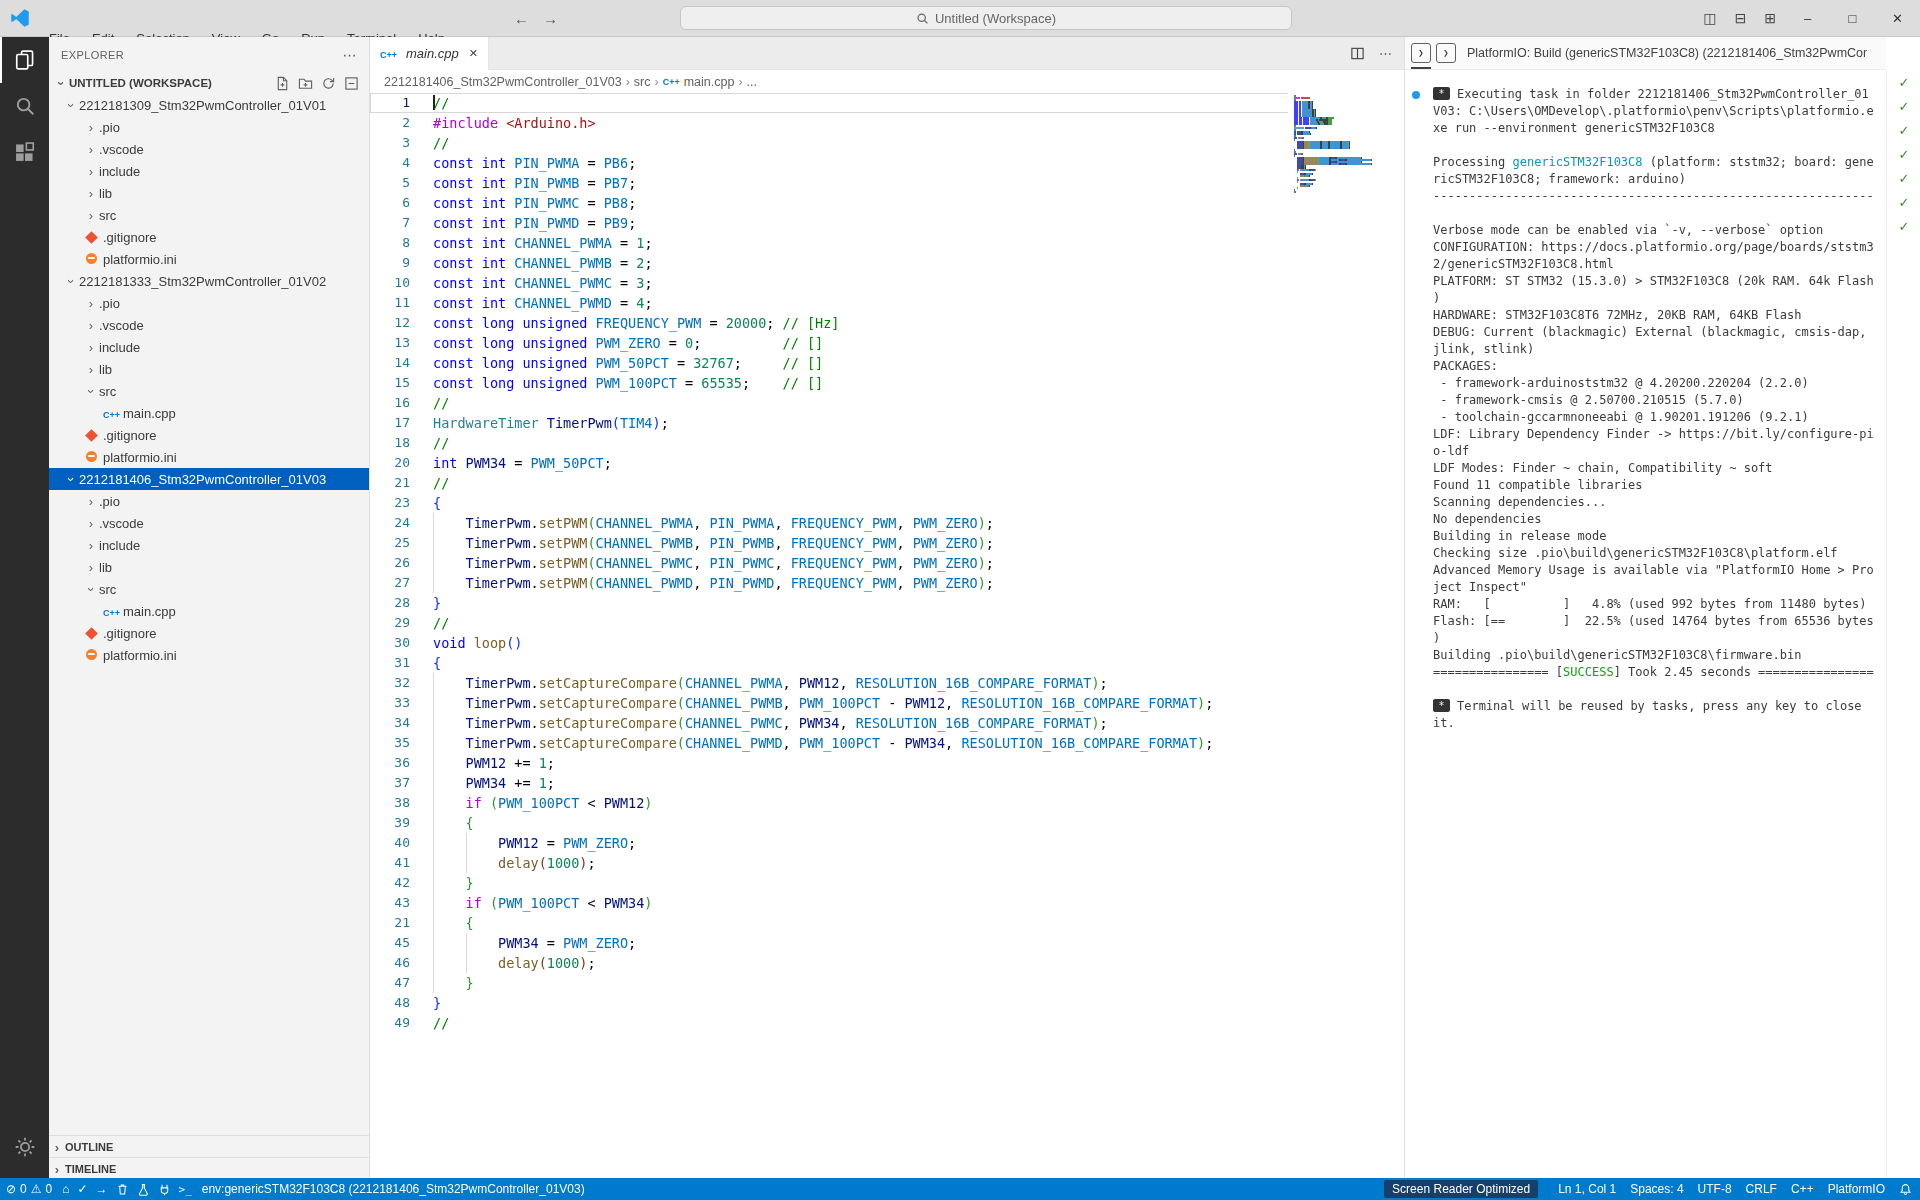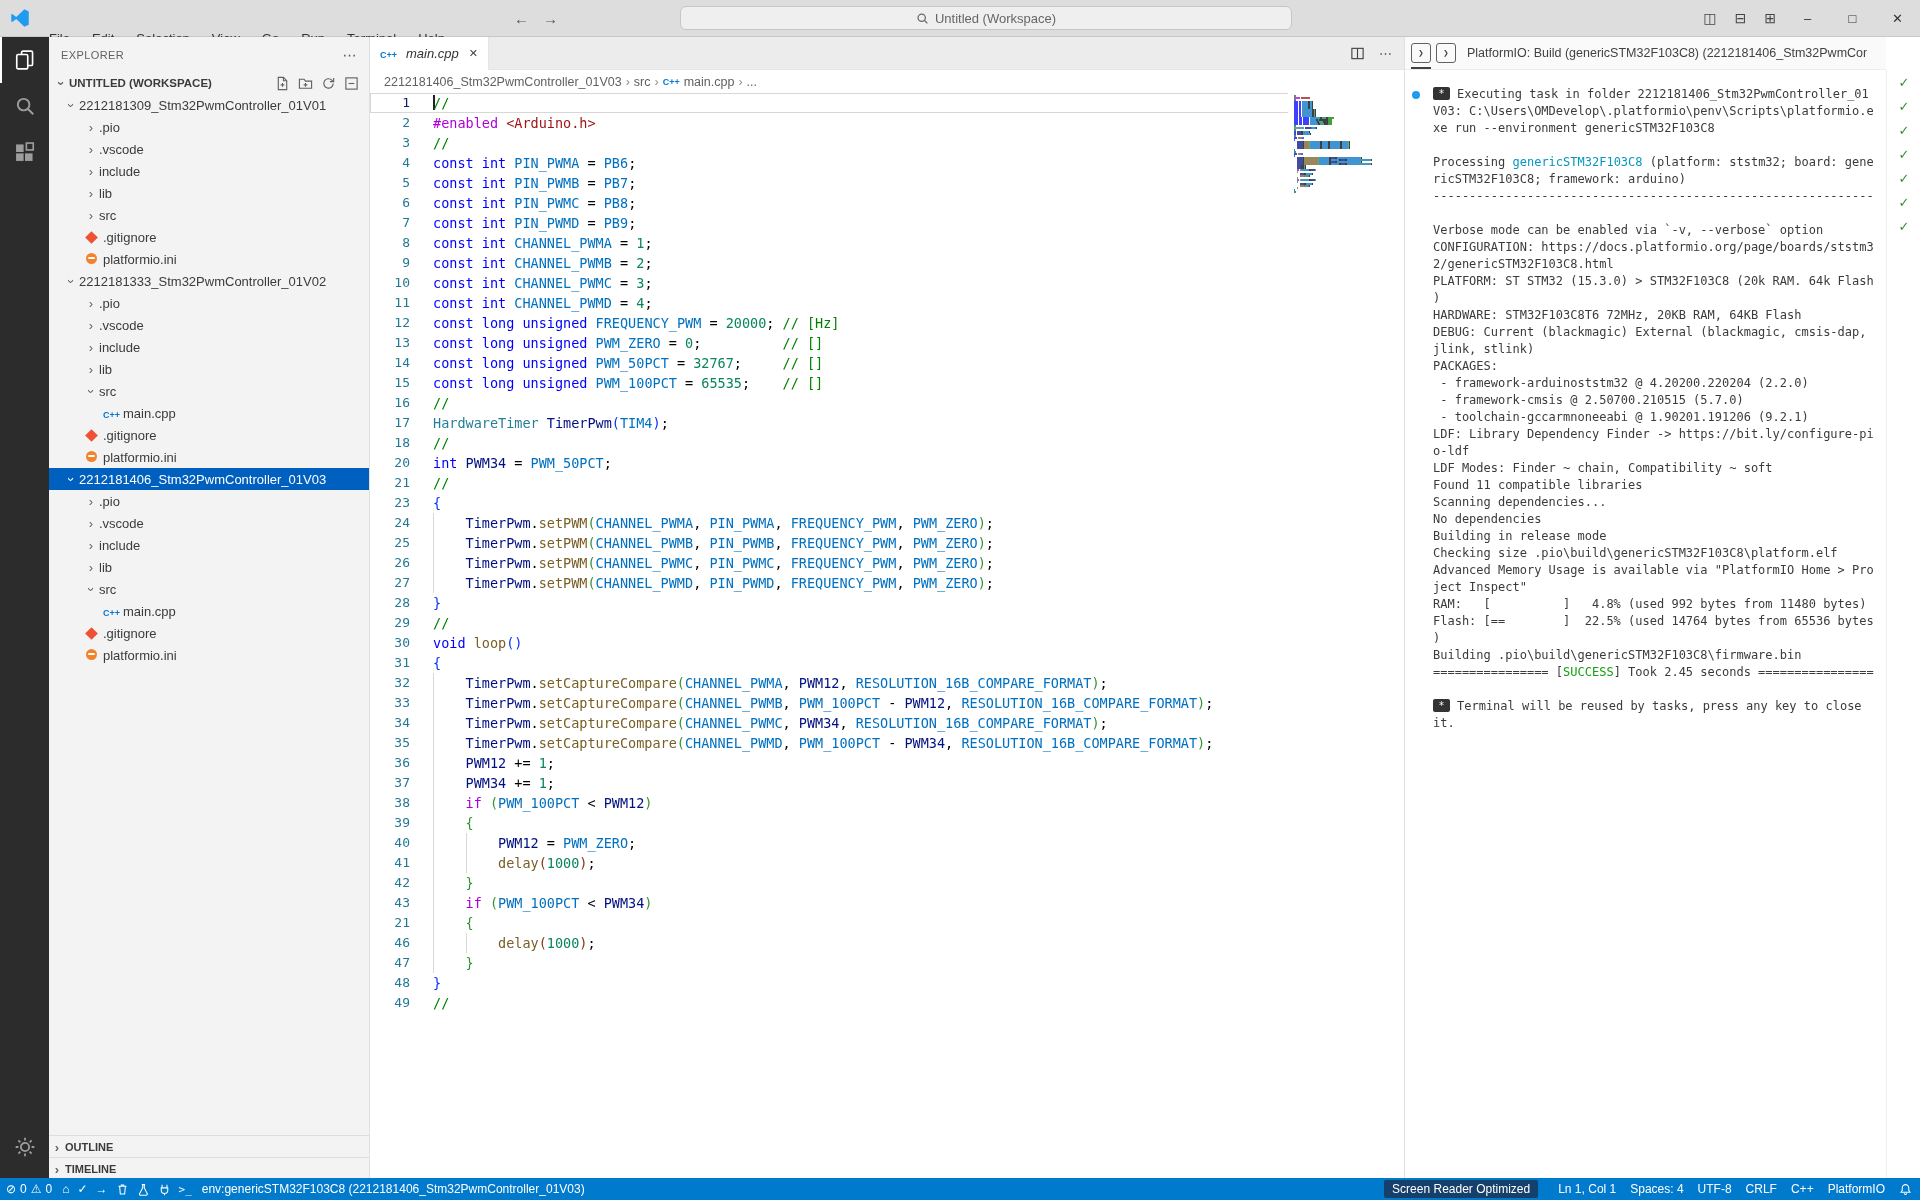--- a/index.html
+++ b/index.html
@@ -324,21 +324,21 @@
         <span class="bc-sep">›</span>
         <span>src</span>
         <span class="bc-sep">›</span>
         <span class="cpp-i">C++</span>
         <span>main.cpp</span>
         <span class="bc-sep">›</span>
         <span>...</span>
       </div>
     <div class="codewrap" id="code">
         <div class="crow cur"><span class="ln">1</span><span class="ctext"><span class="cursor"></span><span style="color: rgb(0, 128, 0);">//</span></span></div>
-        <div class="crow"><span class="ln">2</span><span class="ctext"><span style="color: rgb(175, 0, 219);">#enabled</span><span style="color: rgb(0, 0, 0);"> </span><span style="color: rgb(163, 21, 21);">&lt;Arduino.h&gt;</span></span></div>
+        <div class="crow"><span class="ln">2</span><span class="ctext"><span style="color: rgb(175, 0, 219);">#include</span><span style="color: rgb(0, 0, 0);"> </span><span style="color: rgb(163, 21, 21);">&lt;Arduino.h&gt;</span></span></div>
         <div class="crow"><span class="ln">3</span><span class="ctext"><span style="color: rgb(0, 128, 0);">//</span></span></div>
         <div class="crow"><span class="ln">4</span><span class="ctext"><span style="color: rgb(0, 0, 255);">const</span><span style="color: rgb(0, 0, 0);"> </span><span style="color: rgb(0, 0, 255);">int</span><span style="color: rgb(0, 0, 0);"> </span><span style="color: rgb(0, 112, 193);">PIN_PWMA</span><span style="color: rgb(0, 0, 0);"> = </span><span style="color: rgb(0, 112, 193);">PB6</span><span style="color: rgb(0, 0, 0);">;</span></span></div>
         <div class="crow"><span class="ln">5</span><span class="ctext"><span style="color: rgb(0, 0, 255);">const</span><span style="color: rgb(0, 0, 0);"> </span><span style="color: rgb(0, 0, 255);">int</span><span style="color: rgb(0, 0, 0);"> </span><span style="color: rgb(0, 112, 193);">PIN_PWMB</span><span style="color: rgb(0, 0, 0);"> = </span><span style="color: rgb(0, 112, 193);">PB7</span><span style="color: rgb(0, 0, 0);">;</span></span></div>
         <div class="crow"><span class="ln">6</span><span class="ctext"><span style="color: rgb(0, 0, 255);">const</span><span style="color: rgb(0, 0, 0);"> </span><span style="color: rgb(0, 0, 255);">int</span><span style="color: rgb(0, 0, 0);"> </span><span style="color: rgb(0, 112, 193);">PIN_PWMC</span><span style="color: rgb(0, 0, 0);"> = </span><span style="color: rgb(0, 112, 193);">PB8</span><span style="color: rgb(0, 0, 0);">;</span></span></div>
         <div class="crow"><span class="ln">7</span><span class="ctext"><span style="color: rgb(0, 0, 255);">const</span><span style="color: rgb(0, 0, 0);"> </span><span style="color: rgb(0, 0, 255);">int</span><span style="color: rgb(0, 0, 0);"> </span><span style="color: rgb(0, 112, 193);">PIN_PWMD</span><span style="color: rgb(0, 0, 0);"> = </span><span style="color: rgb(0, 112, 193);">PB9</span><span style="color: rgb(0, 0, 0);">;</span></span></div>
         <div class="crow"><span class="ln">8</span><span class="ctext"><span style="color: rgb(0, 0, 255);">const</span><span style="color: rgb(0, 0, 0);"> </span><span style="color: rgb(0, 0, 255);">int</span><span style="color: rgb(0, 0, 0);"> </span><span style="color: rgb(0, 112, 193);">CHANNEL_PWMA</span><span style="color: rgb(0, 0, 0);"> = </span><span style="color: rgb(9, 134, 88);">1</span><span style="color: rgb(0, 0, 0);">;</span></span></div>
         <div class="crow"><span class="ln">9</span><span class="ctext"><span style="color: rgb(0, 0, 255);">const</span><span style="color: rgb(0, 0, 0);"> </span><span style="color: rgb(0, 0, 255);">int</span><span style="color: rgb(0, 0, 0);"> </span><span style="color: rgb(0, 112, 193);">CHANNEL_PWMB</span><span style="color: rgb(0, 0, 0);"> = </span><span style="color: rgb(9, 134, 88);">2</span><span style="color: rgb(0, 0, 0);">;</span></span></div>
         <div class="crow"><span class="ln">10</span><span class="ctext"><span style="color: rgb(0, 0, 255);">const</span><span style="color: rgb(0, 0, 0);"> </span><span style="color: rgb(0, 0, 255);">int</span><span style="color: rgb(0, 0, 0);"> </span><span style="color: rgb(0, 112, 193);">CHANNEL_PWMC</span><span style="color: rgb(0, 0, 0);"> = </span><span style="color: rgb(9, 134, 88);">3</span><span style="color: rgb(0, 0, 0);">;</span></span></div>
         <div class="crow"><span class="ln">11</span><span class="ctext"><span style="color: rgb(0, 0, 255);">const</span><span style="color: rgb(0, 0, 0);"> </span><span style="color: rgb(0, 0, 255);">int</span><span style="color: rgb(0, 0, 0);"> </span><span style="color: rgb(0, 112, 193);">CHANNEL_PWMD</span><span style="color: rgb(0, 0, 0);"> = </span><span style="color: rgb(9, 134, 88);">4</span><span style="color: rgb(0, 0, 0);">;</span></span></div>
         <div class="crow"><span class="ln">12</span><span class="ctext"><span style="color: rgb(0, 0, 255);">const</span><span style="color: rgb(0, 0, 0);"> </span><span style="color: rgb(0, 0, 255);">long</span><span style="color: rgb(0, 0, 0);"> </span><span style="color: rgb(0, 0, 255);">unsigned</span><span style="color: rgb(0, 0, 0);"> </span><span style="color: rgb(0, 112, 193);">FREQUENCY_PWM</span><span style="color: rgb(0, 0, 0);"> = </span><span style="color: rgb(9, 134, 88);">20000</span><span style="color: rgb(0, 0, 0);">; </span><span style="color: rgb(0, 128, 0);">// [Hz]</span></span></div>
@@ -365,20 +365,21 @@
         <div class="crow"><span class="ln">35</span><span class="ctext"><span class="ig"></span><span style="color: rgb(0, 16, 128);">TimerPwm</span><span style="color: rgb(0, 0, 0);">.</span><span style="color: rgb(121, 94, 38);">setCaptureCompare</span><span style="color: rgb(49, 147, 49);">(</span><span style="color: rgb(0, 112, 193);">CHANNEL_PWMD</span><span style="color: rgb(0, 0, 0);">, </span><span style="color: rgb(0, 112, 193);">PWM_100PCT</span><span style="color: rgb(0, 0, 0);"> - </span><span style="color: rgb(0, 16, 128);">PWM34</span><span style="color: rgb(0, 0, 0);">, </span><span style="color: rgb(0, 112, 193);">RESOLUTION_16B_COMPARE_FORMAT</span><span style="color: rgb(49, 147, 49);">)</span><span style="color: rgb(0, 0, 0);">;</span></span></div>
         <div class="crow"><span class="ln">36</span><span class="ctext"><span class="ig"></span><span style="color: rgb(0, 16, 128);">PWM12</span><span style="color: rgb(0, 0, 0);"> += </span><span style="color: rgb(9, 134, 88);">1</span><span style="color: rgb(0, 0, 0);">;</span></span></div>
         <div class="crow"><span class="ln">37</span><span class="ctext"><span class="ig"></span><span style="color: rgb(0, 16, 128);">PWM34</span><span style="color: rgb(0, 0, 0);"> += </span><span style="color: rgb(9, 134, 88);">1</span><span style="color: rgb(0, 0, 0);">;</span></span></div>
         <div class="crow"><span class="ln">38</span><span class="ctext"><span class="ig"></span><span style="color: rgb(175, 0, 219);">if</span><span style="color: rgb(0, 0, 0);"> </span><span style="color: rgb(49, 147, 49);">(</span><span style="color: rgb(0, 112, 193);">PWM_100PCT</span><span style="color: rgb(0, 0, 0);"> &lt; </span><span style="color: rgb(0, 16, 128);">PWM12</span><span style="color: rgb(49, 147, 49);">)</span></span></div>
         <div class="crow"><span class="ln">39</span><span class="ctext"><span class="ig"></span><span style="color: rgb(49, 147, 49);">{</span></span></div>
         <div class="crow"><span class="ln">40</span><span class="ctext"><span class="ig"></span><span class="ig"></span><span style="color: rgb(0, 16, 128);">PWM12</span><span style="color: rgb(0, 0, 0);"> = </span><span style="color: rgb(0, 112, 193);">PWM_ZERO</span><span style="color: rgb(0, 0, 0);">;</span></span></div>
         <div class="crow"><span class="ln">41</span><span class="ctext"><span class="ig"></span><span class="ig"></span><span style="color: rgb(121, 94, 38);">delay</span><span style="color: rgb(123, 56, 20);">(</span><span style="color: rgb(9, 134, 88);">1000</span><span style="color: rgb(123, 56, 20);">)</span><span style="color: rgb(0, 0, 0);">;</span></span></div>
         <div class="crow"><span class="ln">42</span><span class="ctext"><span class="ig"></span><span style="color: rgb(49, 147, 49);">}</span></span></div>
         <div class="crow"><span class="ln">43</span><span class="ctext"><span class="ig"></span><span style="color: rgb(175, 0, 219);">if</span><span style="color: rgb(0, 0, 0);"> </span><span style="color: rgb(49, 147, 49);">(</span><span style="color: rgb(0, 112, 193);">PWM_100PCT</span><span style="color: rgb(0, 0, 0);"> &lt; </span><span style="color: rgb(0, 16, 128);">PWM34</span><span style="color: rgb(49, 147, 49);">)</span></span></div>
         <div class="crow"><span class="ln">21</span><span class="ctext"><span class="ig"></span><span style="color: rgb(49, 147, 49);">{</span></span></div>
+        <div class="crow"><span class="ln">45</span><span class="ctext"><span class="ig"></span><span class="ig"></span><span style="color: rgb(0, 16, 128);">PWM34</span><span style="color: rgb(0, 0, 0);"> = </span><span style="color: rgb(0, 112, 193);">PWM_ZERO</span><span style="color: rgb(0, 0, 0);">;</span></span></div>
         <div class="crow"><span class="ln">46</span><span class="ctext"><span class="ig"></span><span class="ig"></span><span style="color: rgb(121, 94, 38);">delay</span><span style="color: rgb(123, 56, 20);">(</span><span style="color: rgb(9, 134, 88);">1000</span><span style="color: rgb(123, 56, 20);">)</span><span style="color: rgb(0, 0, 0);">;</span></span></div>
         <div class="crow"><span class="ln">47</span><span class="ctext"><span class="ig"></span><span style="color: rgb(49, 147, 49);">}</span></span></div>
         <div class="crow"><span class="ln">48</span><span class="ctext"><span style="color: rgb(4, 49, 250);">}</span></span></div>
         <div class="crow"><span class="ln">49</span><span class="ctext"><span style="color: rgb(0, 128, 0);">//</span></span></div>
       </div>
     <div class="minimap" id="minimap" style="top:56px;">
         <div class="mrow"><span style="width: 2px; background: rgb(0, 128, 0); opacity: 0.75;"></span></div>
         <div class="mrow"><span style="width: 6px; background: rgb(175, 0, 219); opacity: 0.75;"></span><span style="width: 1px; background: transparent; opacity: 0.75;"></span><span style="width: 9px; background: rgb(163, 21, 21); opacity: 0.75;"></span></div>
         <div class="mrow"><span style="width: 2px; background: rgb(0, 128, 0); opacity: 0.75;"></span></div>
         <div class="mrow"><span style="width: 4px; background: rgb(0, 0, 255); opacity: 0.75;"></span><span style="width: 1px; background: transparent; opacity: 0.75;"></span><span style="width: 2px; background: rgb(0, 0, 255); opacity: 0.75;"></span><span style="width: 1px; background: transparent; opacity: 0.75;"></span><span style="width: 6px; background: rgb(0, 112, 193); opacity: 0.75;"></span><span style="width: 2px; background: rgb(0, 0, 0); opacity: 0.75;"></span><span style="width: 2px; background: rgb(0, 112, 193); opacity: 0.75;"></span><span style="width: 1px; background: rgb(0, 0, 0); opacity: 0.75;"></span></div>

